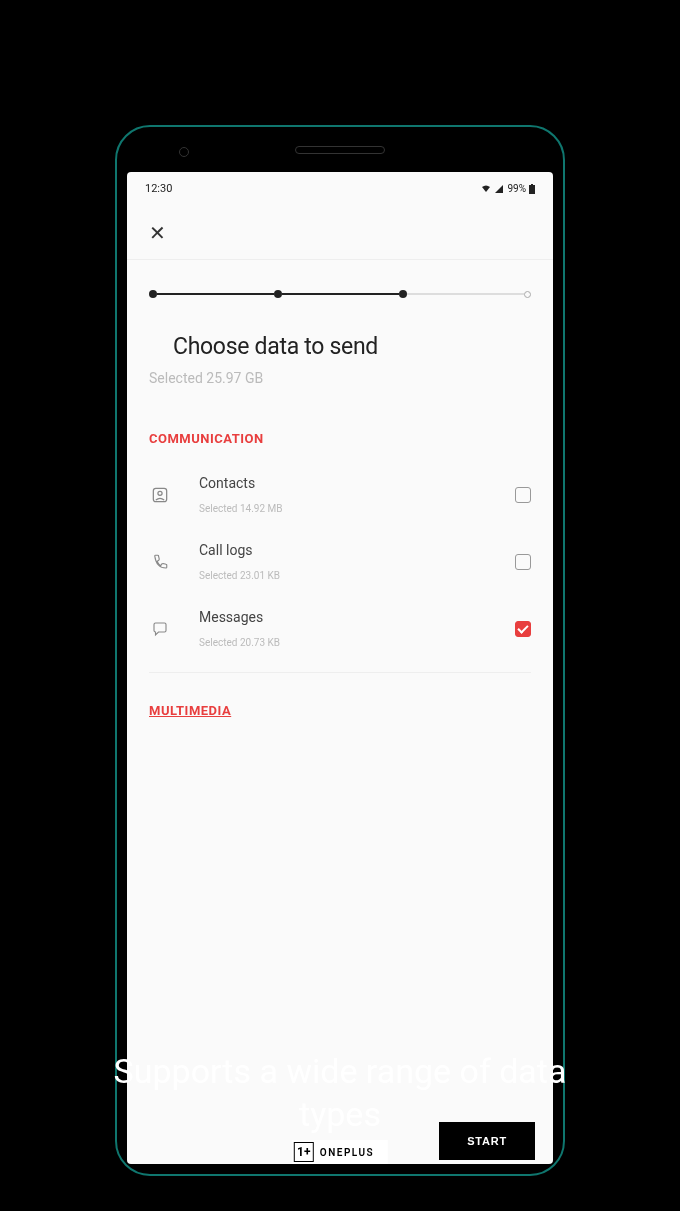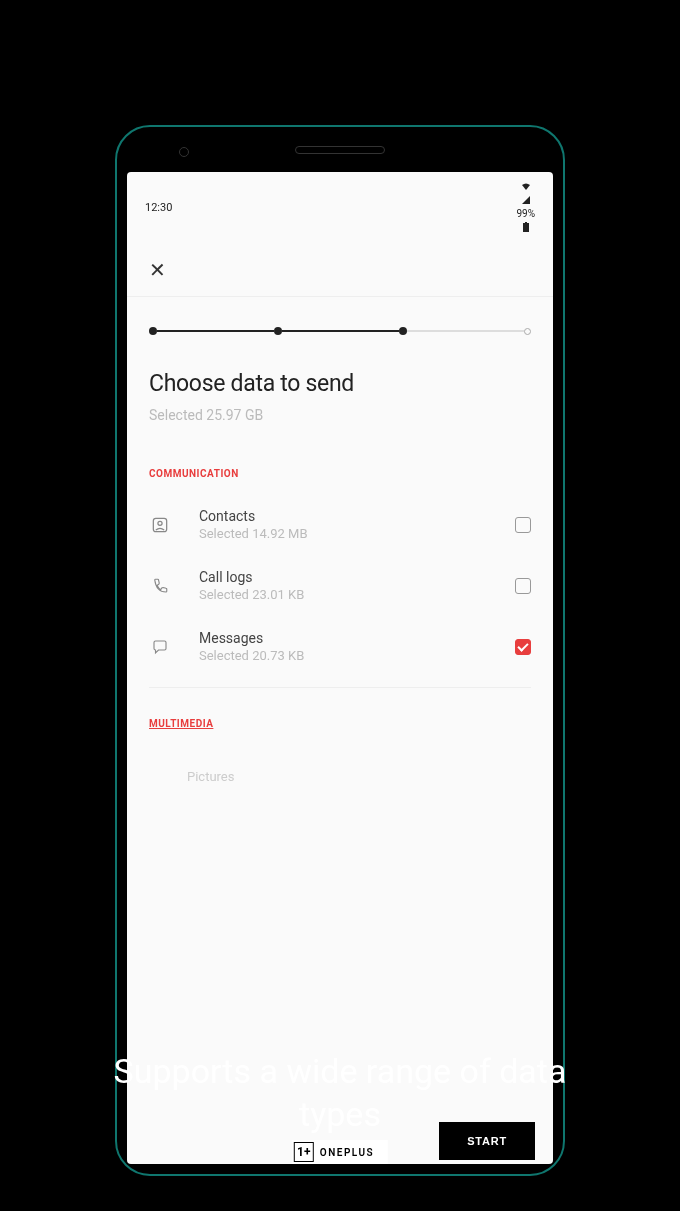--- a/index.html
+++ b/index.html
@@ -70,21 +70,20 @@
       padding: 10px 18px 8px;
       font-size: 11px;
       color: #222;
     }
     
     .status-right {
       display: flex;
       align-items: center;
       gap: 3px;
       font-size: 10px;
-      flex-direction: column;
     }
     
     .close-area {
       padding: 20px 22px 15px;
     }
     
     .close-icon {
       font-size: 20px;
       color: #333;
       cursor: pointer;
@@ -129,30 +128,31 @@
     
     .header-area {
       padding: 10px 22px 0;
     }
     
     .page-title {
       font-size: 23px;
       font-weight: 400;
       color: #222;
       letter-spacing: -0.3px;
+      margin-left: 24px;
     }
     
     .page-subtitle {
       font-size: 14px;
       color: #bbb;
       margin-top: 10px;
     }
     
     .section-label {
-      font-size: 10px;
+      font-size: 13px;
       font-weight: 700;
       color: #e83e3e;
       letter-spacing: 0.5px;
       padding: 45px 22px 15px;
     }
     
     .section-label.second {
       padding-top: 30px;
       text-decoration: underline;
     }
@@ -177,23 +177,23 @@
     .list-content {
       flex: 1;
     }
     
     .item-title {
       font-size: 14px;
       color: #444;
     }
     
     .item-subtitle {
-      font-size: 13px;
+      font-size: 10px;
       color: #bbb;
-      margin-top: 2px;
+      margin-top: 12px;
     }
     
     .checkbox {
       width: 16px;
       height: 16px;
       border: 1.5px solid #999;
       border-radius: 3px;
       flex-shrink: 0;
     }
     
@@ -380,23 +380,20 @@
         <div class="item-title">Messages</div>
         <div class="item-subtitle">Selected 20.73 KB</div>
       </div>
       <div class="checkbox checked"></div>
     </div>
 
     <div class="section-divider"></div>
 
     <div class="section-label second">MULTIMEDIA</div>
 
-    <div class="pictures-area">
-      <div class="item-title" style="color:#ccc;font-size:13px">Pictures</div>
-    </div>
 
     <button class="start-button">START</button>
 
   </div>
 </div>
 
 <div class="caption">Supports a wide range of data types</div>
 
 <div class="brand-logo">
   <div class="brand-square">1+</div>

